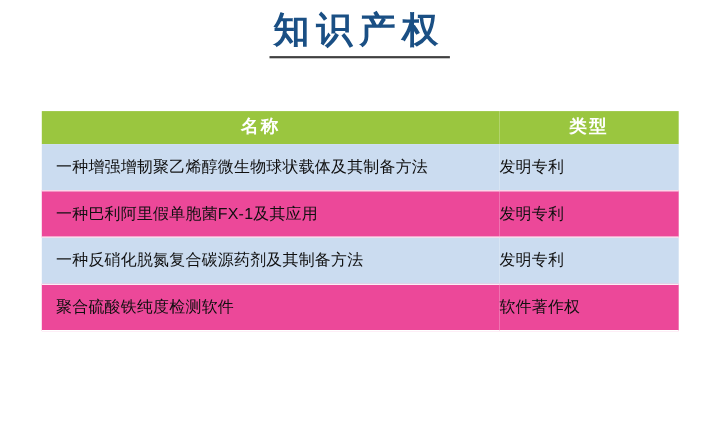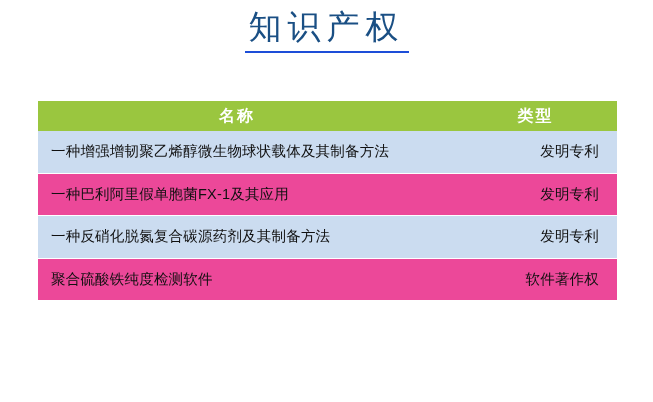--- a/index.html
+++ b/index.html
@@ -19,26 +19,26 @@
   .page-title-wrap {
     position: absolute;
     left: 0;
     top: 6px;
     width: 653px;
     text-align: center;
   }
   .page-title {
     display: inline-block;
     font-size: 33px;
-    font-weight: normal;
+    font-weight: bold;
     letter-spacing: 6px;
     color: #1a4f84;
     line-height: 42px;
     padding: 0 4px 3px 4px;
-    border-bottom: 2px solid #1d4ed8;
+    border-bottom: 2px solid #404040;
     white-space: nowrap;
   }
 
   
   .ip-table {
     position: absolute;
     left: 38px;
     top: 101px;
     width: 579px;
     border-collapse: collapse;
@@ -75,21 +75,21 @@
   .ip-table tbody tr.row-even td { background: #ec4899; }
 
   .ip-table tbody td.cell-name {
     padding-left: 13px;
     text-align: left;
     letter-spacing: 0.2px;
   }
   .ip-table tbody tr.strong-name td.cell-name { font-weight: normal; }
 
   .ip-table tbody td.cell-type {
-    text-align: right;
+    text-align: left;
     padding-right: 18px;
     letter-spacing: 0.2px;
   }
 </style>
 </head>
 <body>
 
 <div class="page-title-wrap">
   <span class="page-title">知识产权</span>
 </div>

